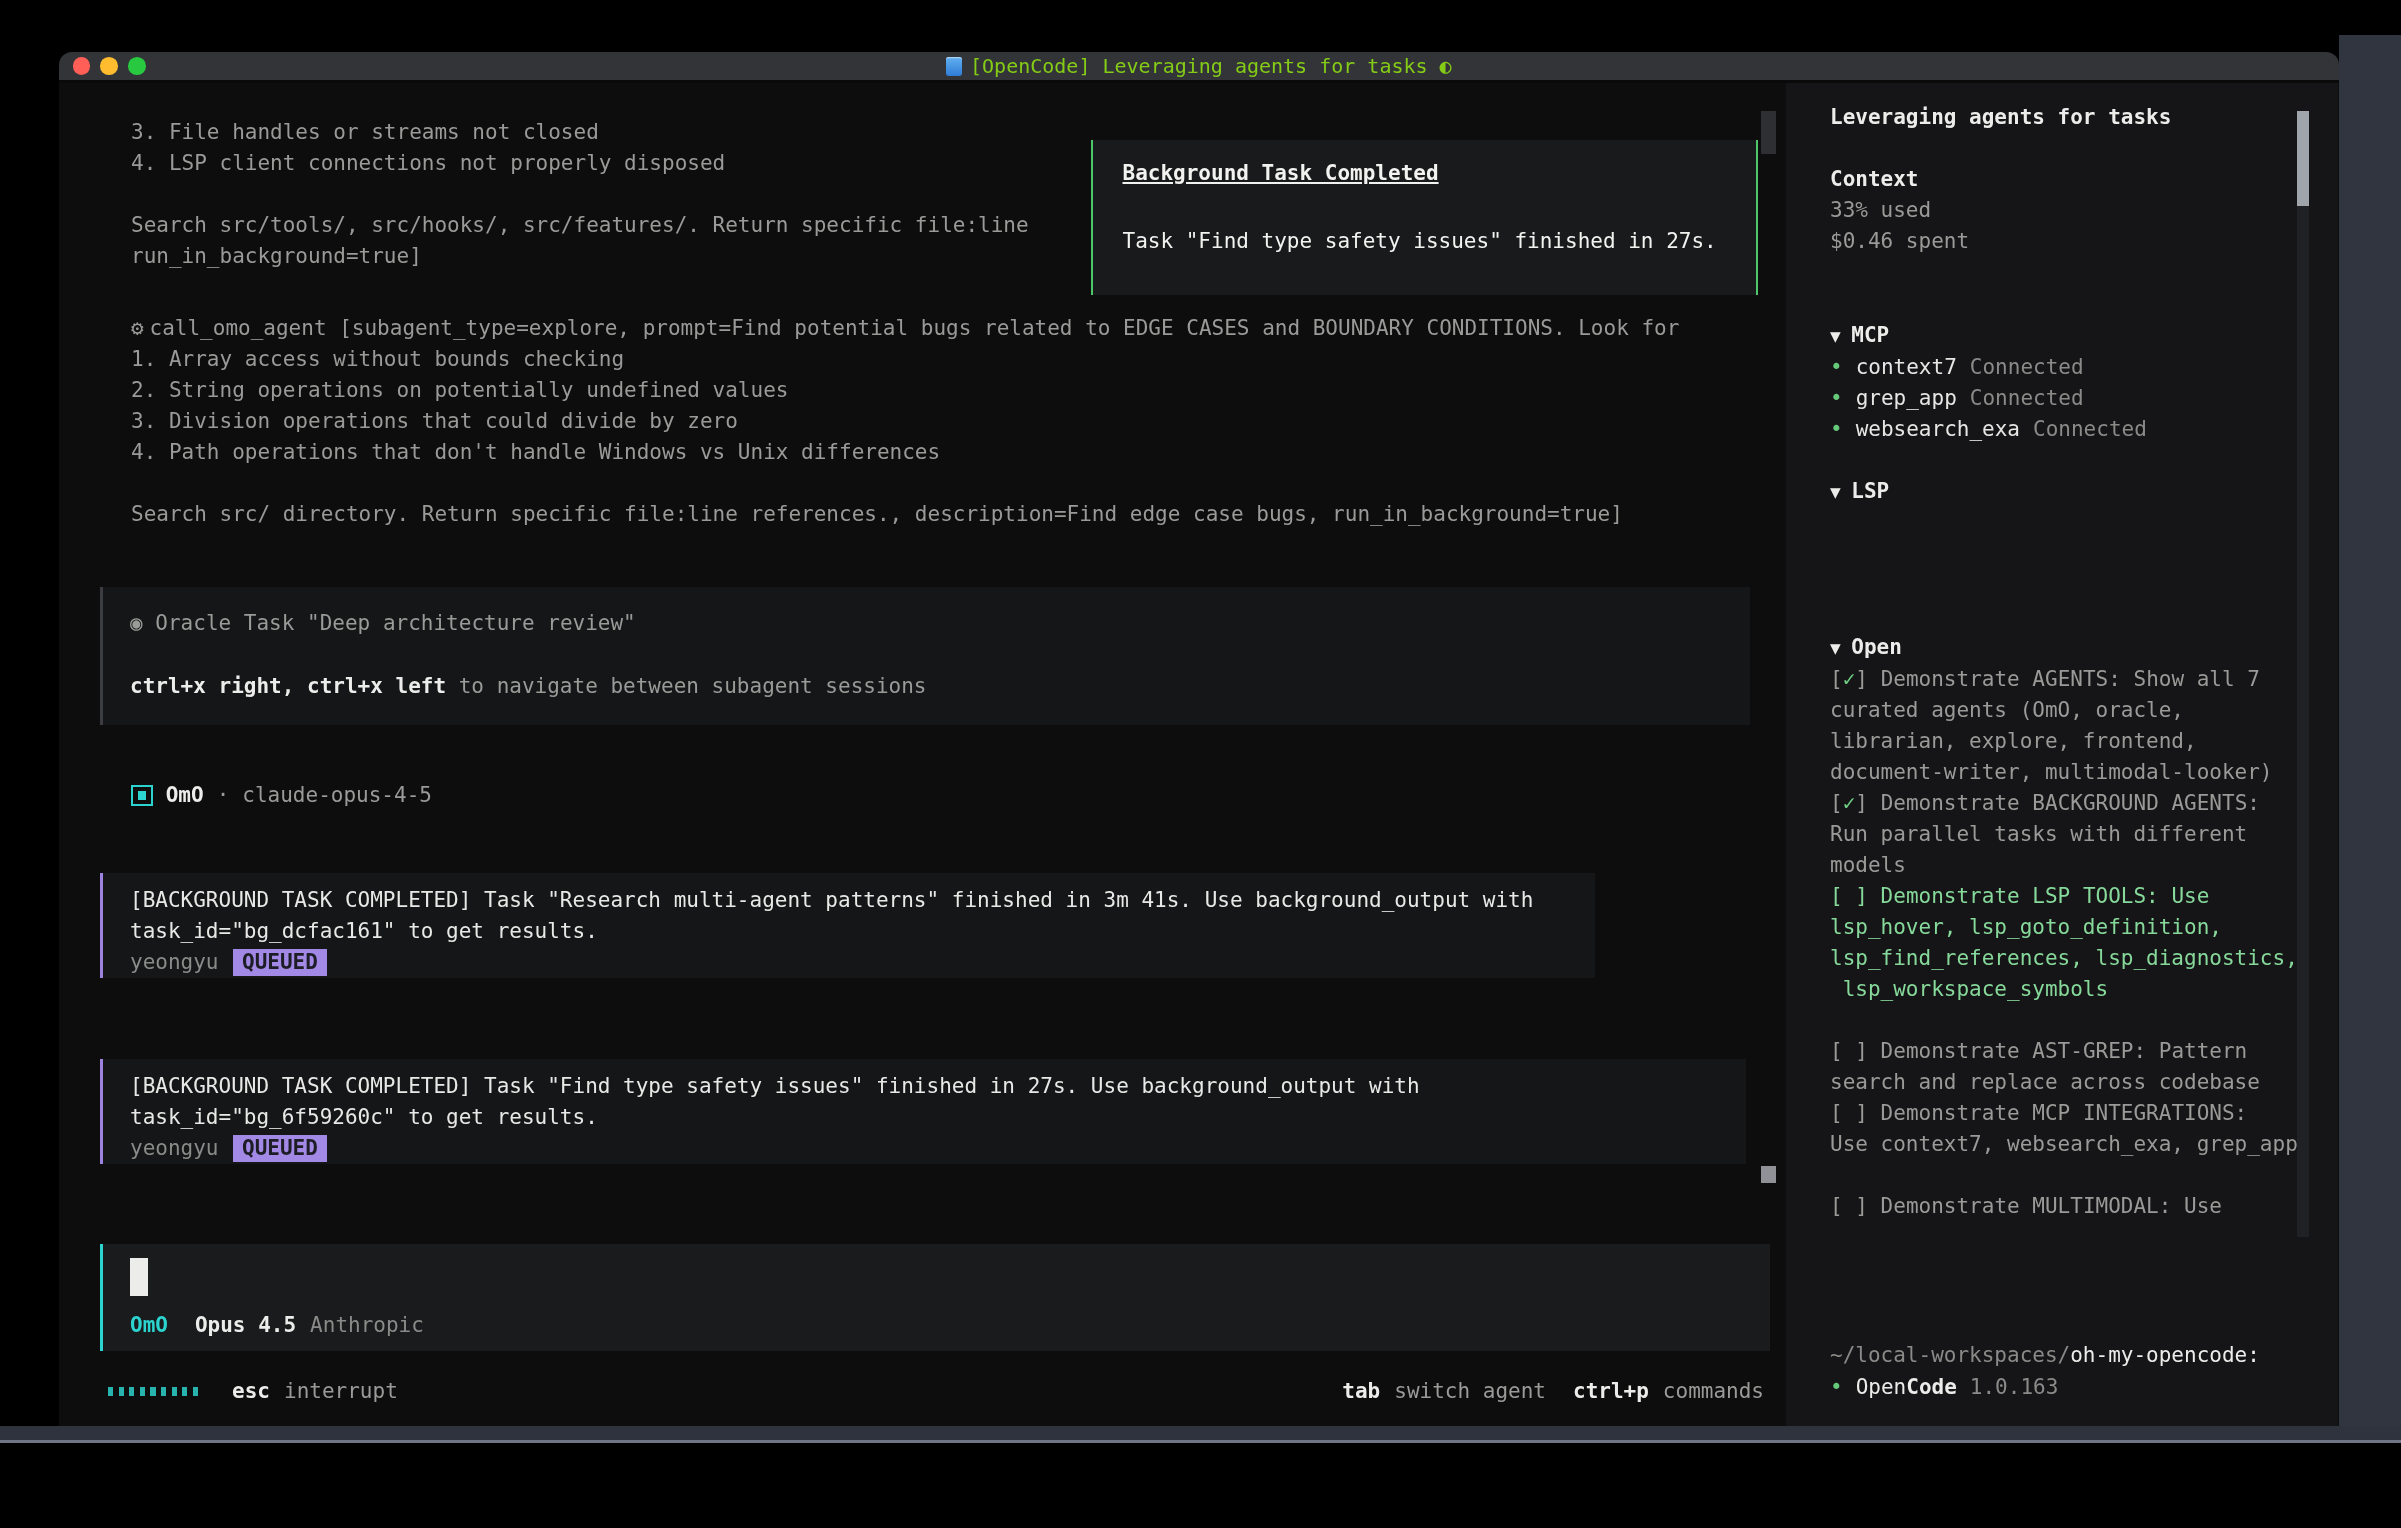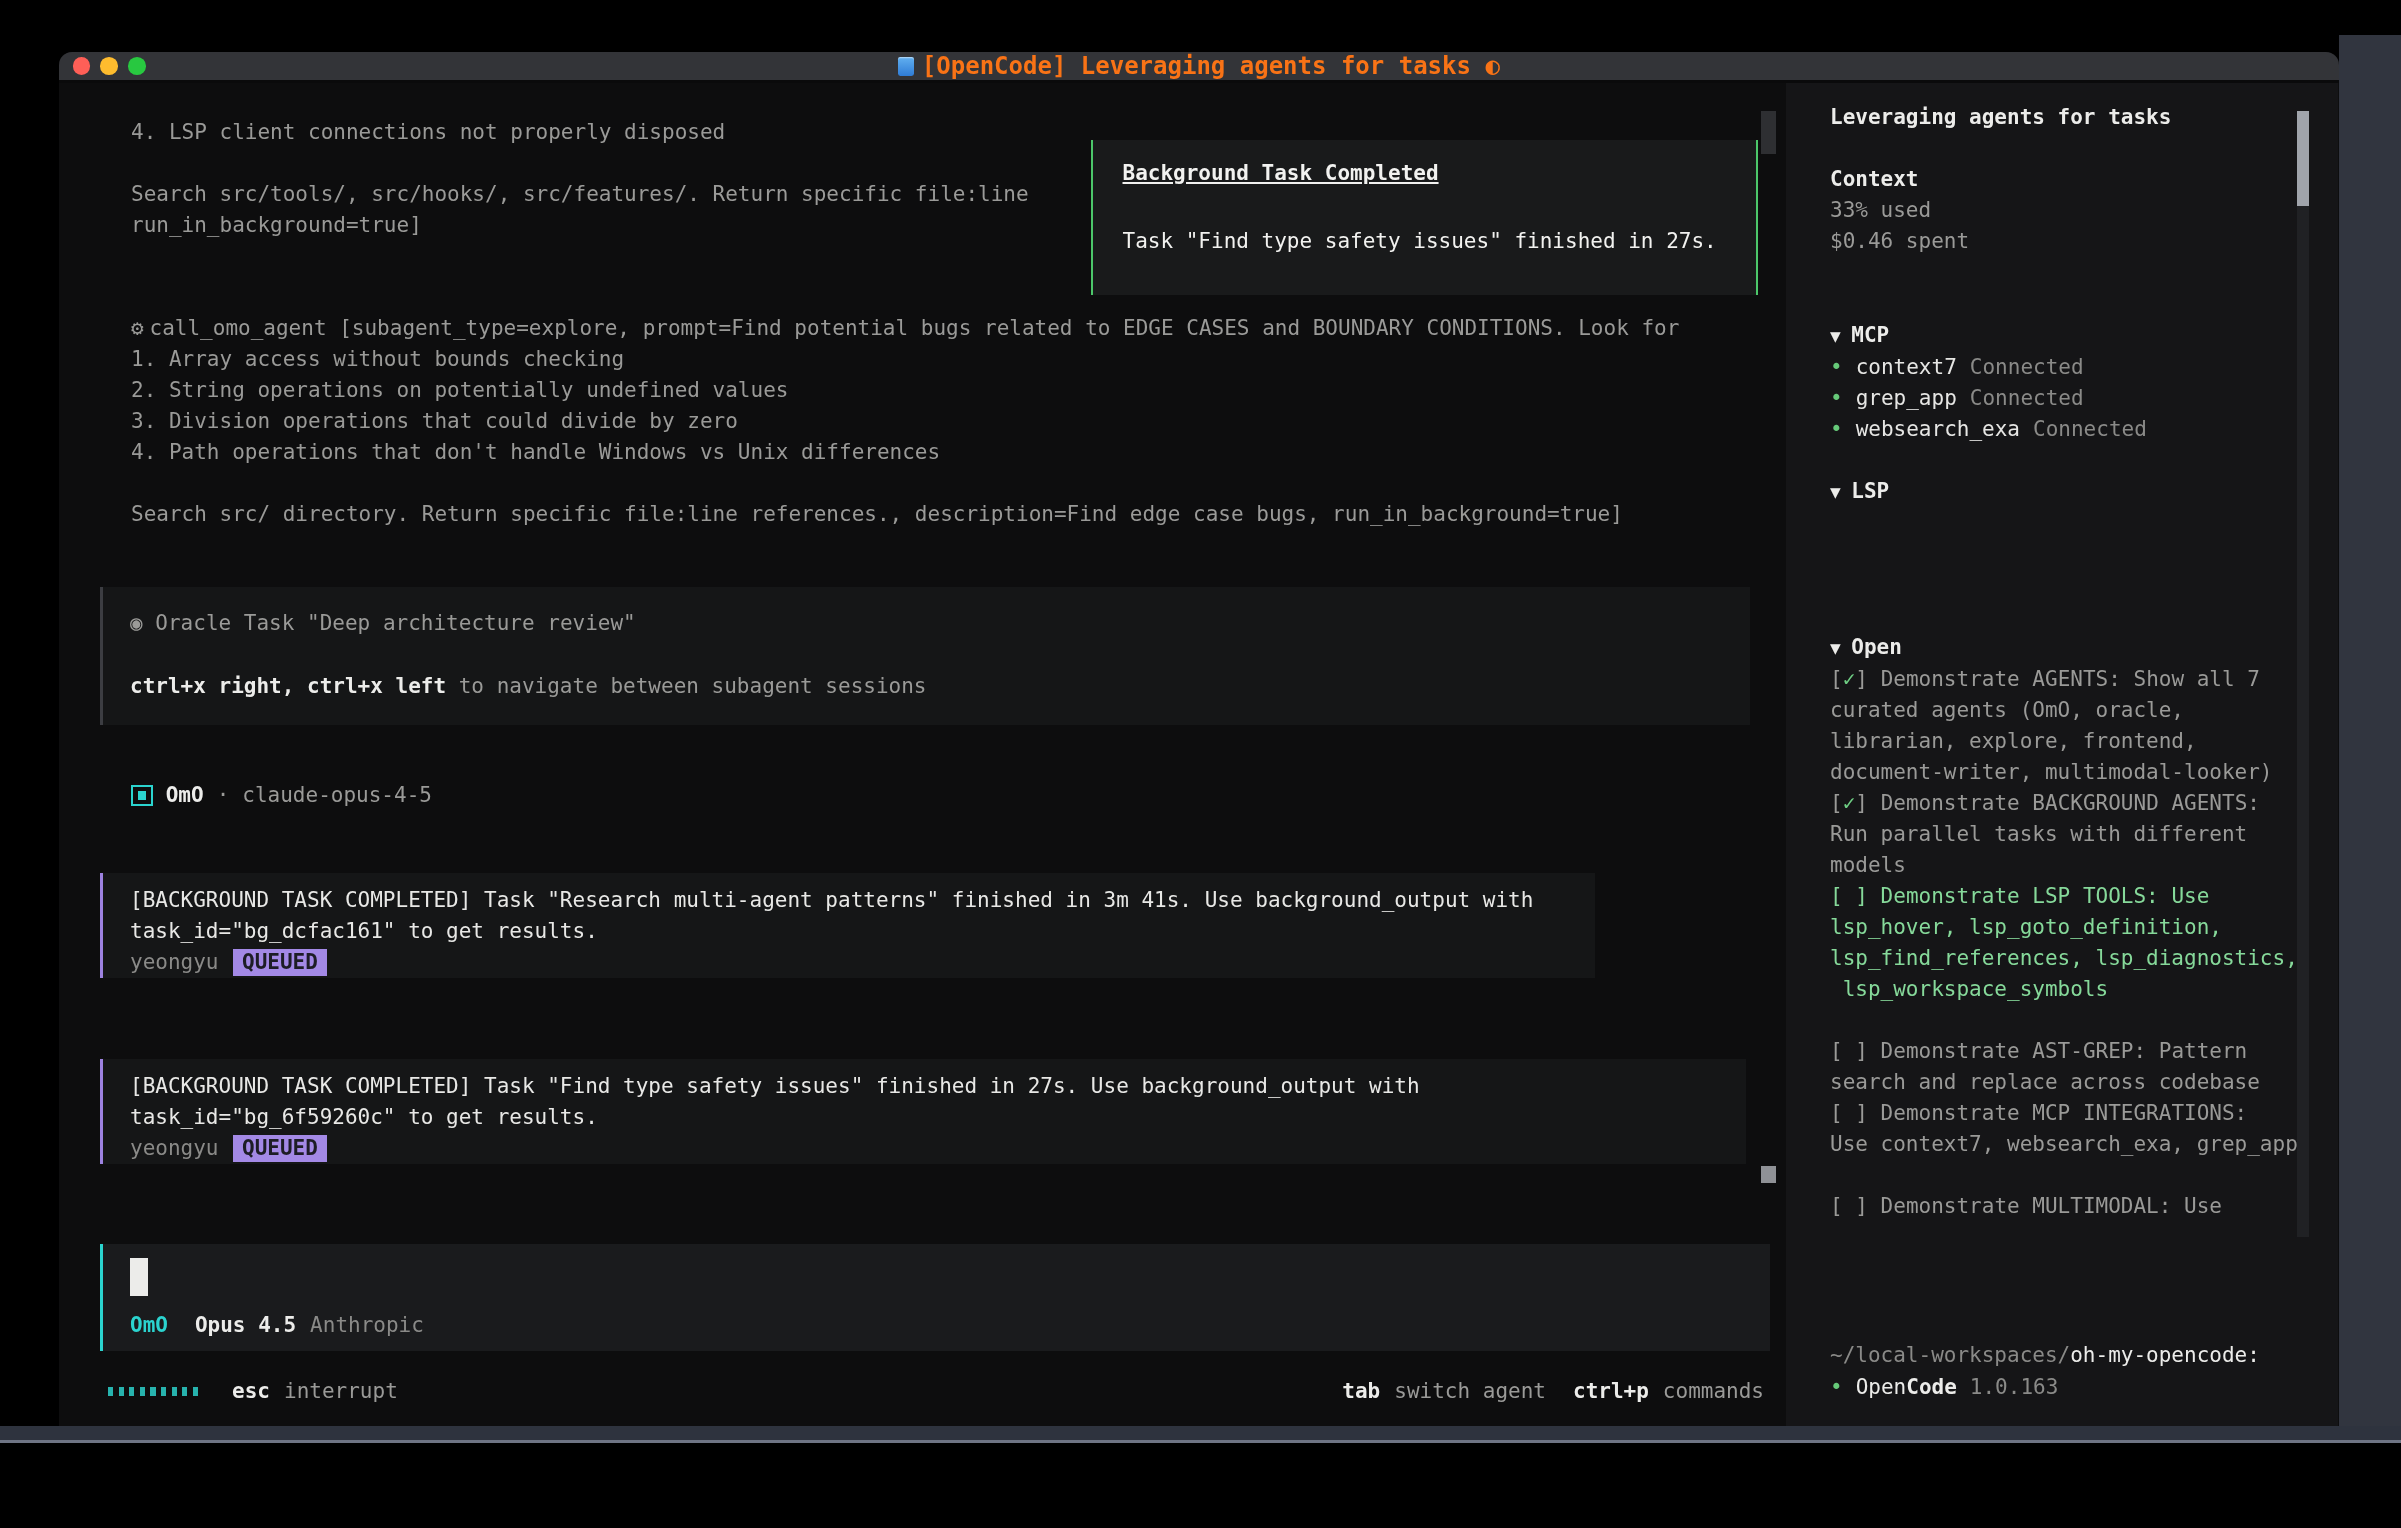--- a/index.html
+++ b/index.html
@@ -8,21 +8,21 @@
   
   .bg-right{position:absolute;left:2339px;top:35px;width:63px;height:1407px;background:#31353f;}
   .bg-bottombar{position:absolute;left:0;top:1426px;width:2401px;height:13.6px;background:#2e333e;border-bottom:3px solid #6f7585;}
   
   .window{position:absolute;left:59px;top:52px;width:2280px;height:1374px;background:#0d0d0e;border-radius:13px 13px 0 0;overflow:hidden;display:flex;flex-direction:column;}
   .titlebar{height:28px;background:#333438;border-bottom:3.5px solid #0a0a0b;position:relative;display:flex;align-items:center;justify-content:center;flex:0 0 auto;}
   .lights{position:absolute;left:13.6px;top:5.3px;display:flex;gap:10px;}
   .light{width:17.7px;height:17.7px;border-radius:50%;}
   .title-wrap{display:flex;align-items:center;gap:8.3px;}
   .doc-icon{width:15.4px;height:19px;background:linear-gradient(180deg,#62b0f0,#2f7cd6);border-radius:2.4px;box-shadow:inset 0 1.2px 0 rgba(255,255,255,.45);}
-  .title-text{color:#f97316;font-weight:bold;font-size:24px;}
+  .title-text{color:#84cc16;font-weight:normal;font-size:20px;}
   .content{display:flex;flex:1 1 auto;min-height:0;}
   .main{position:relative;width:1727px;background:#0d0d0e;overflow:hidden;color:#9a9a98;}
   .dim{color:#9a9a98;}
   .bright{color:#ececea;}
   .tline{white-space:pre;min-height:31px;}
   .pre-lines{position:absolute;left:72px;top:34px;width:1666px;}
   
   .toast{position:absolute;left:1032px;top:57px;width:667px;height:155px;background:#191a1b;border-left:2.4px solid #4cc76a;border-right:2.4px solid #4cc76a;box-sizing:border-box;}
   .toast-title{position:absolute;left:29.5px;top:17.7px;color:#f2f2f0;font-weight:bold;text-decoration:underline;}
   .toast-body{position:absolute;left:29.5px;top:86px;color:#f2f2f0;}
@@ -108,20 +108,21 @@
         <div class="doc-icon"></div>
         <div class="title-text">[OpenCode] Leveraging agents for tasks ◐</div>
       </div>
     </div>
 
     <div class="content">
 
       <div class="main">
 
         <div class="pre-lines" id="pre-lines">
+            <div class="tline dim">3. File handles or streams not closed</div>
             <div class="tline dim">4. LSP client connections not properly disposed</div>
             <div class="tline dim">&nbsp;</div>
             <div class="tline dim">Search src/tools/, src/hooks/, src/features/. Return specific file:line</div>
             <div class="tline dim">run_in_background=true]</div>
           </div>
 
         <div class="toast">
           <div class="toast-title">Background Task Completed</div>
           <div class="toast-body">Task "Find type safety issues" finished in 27s.</div>
         </div>

